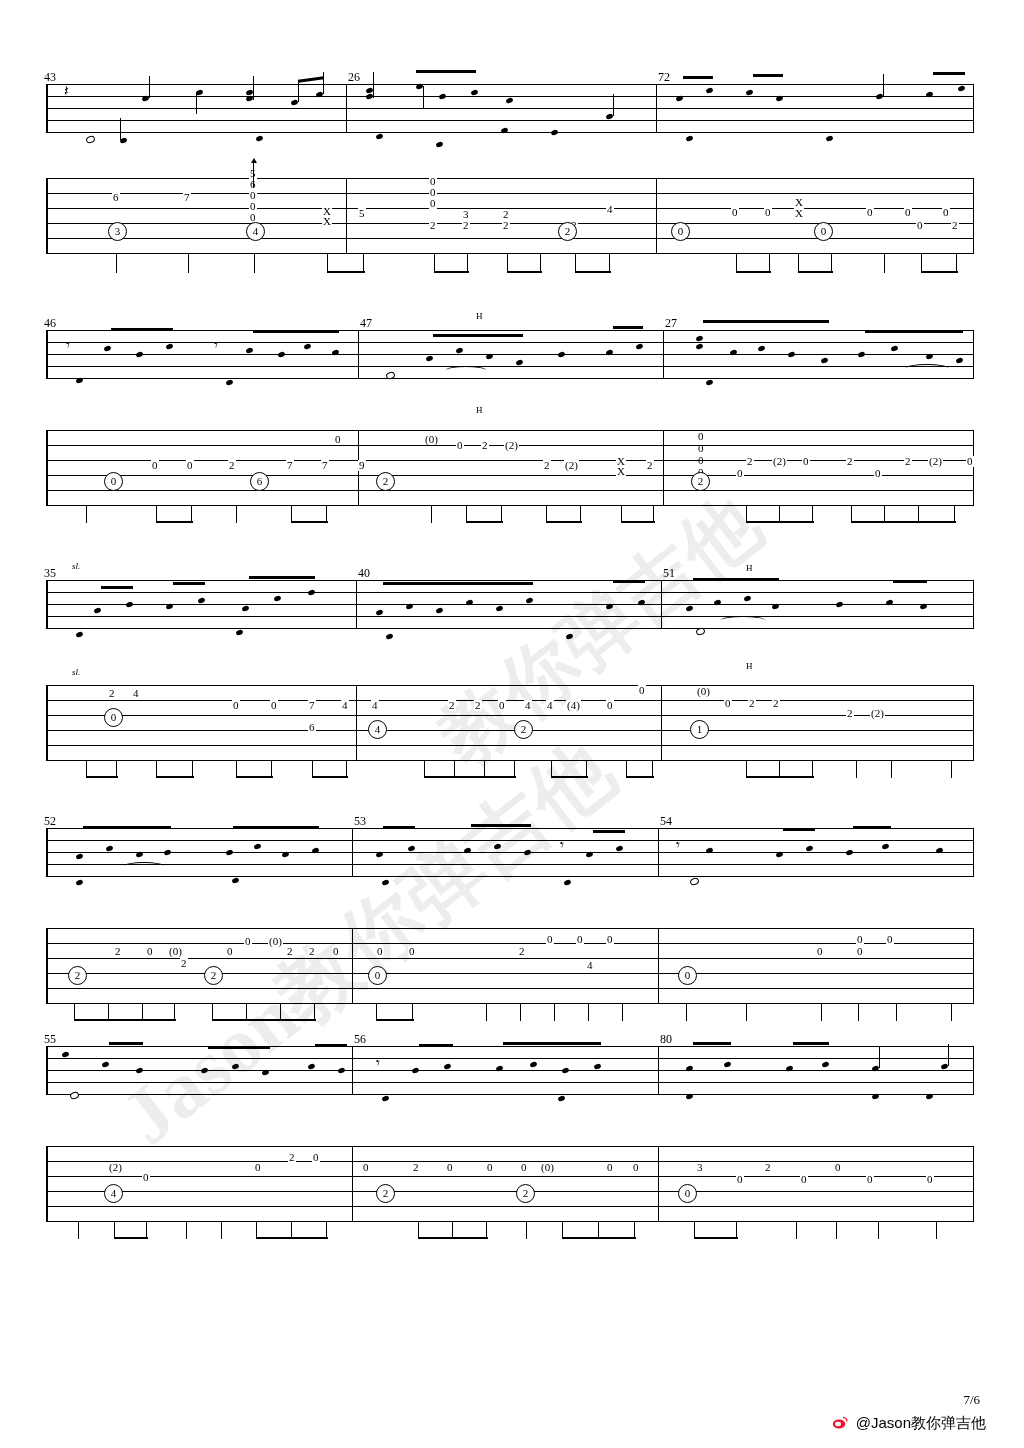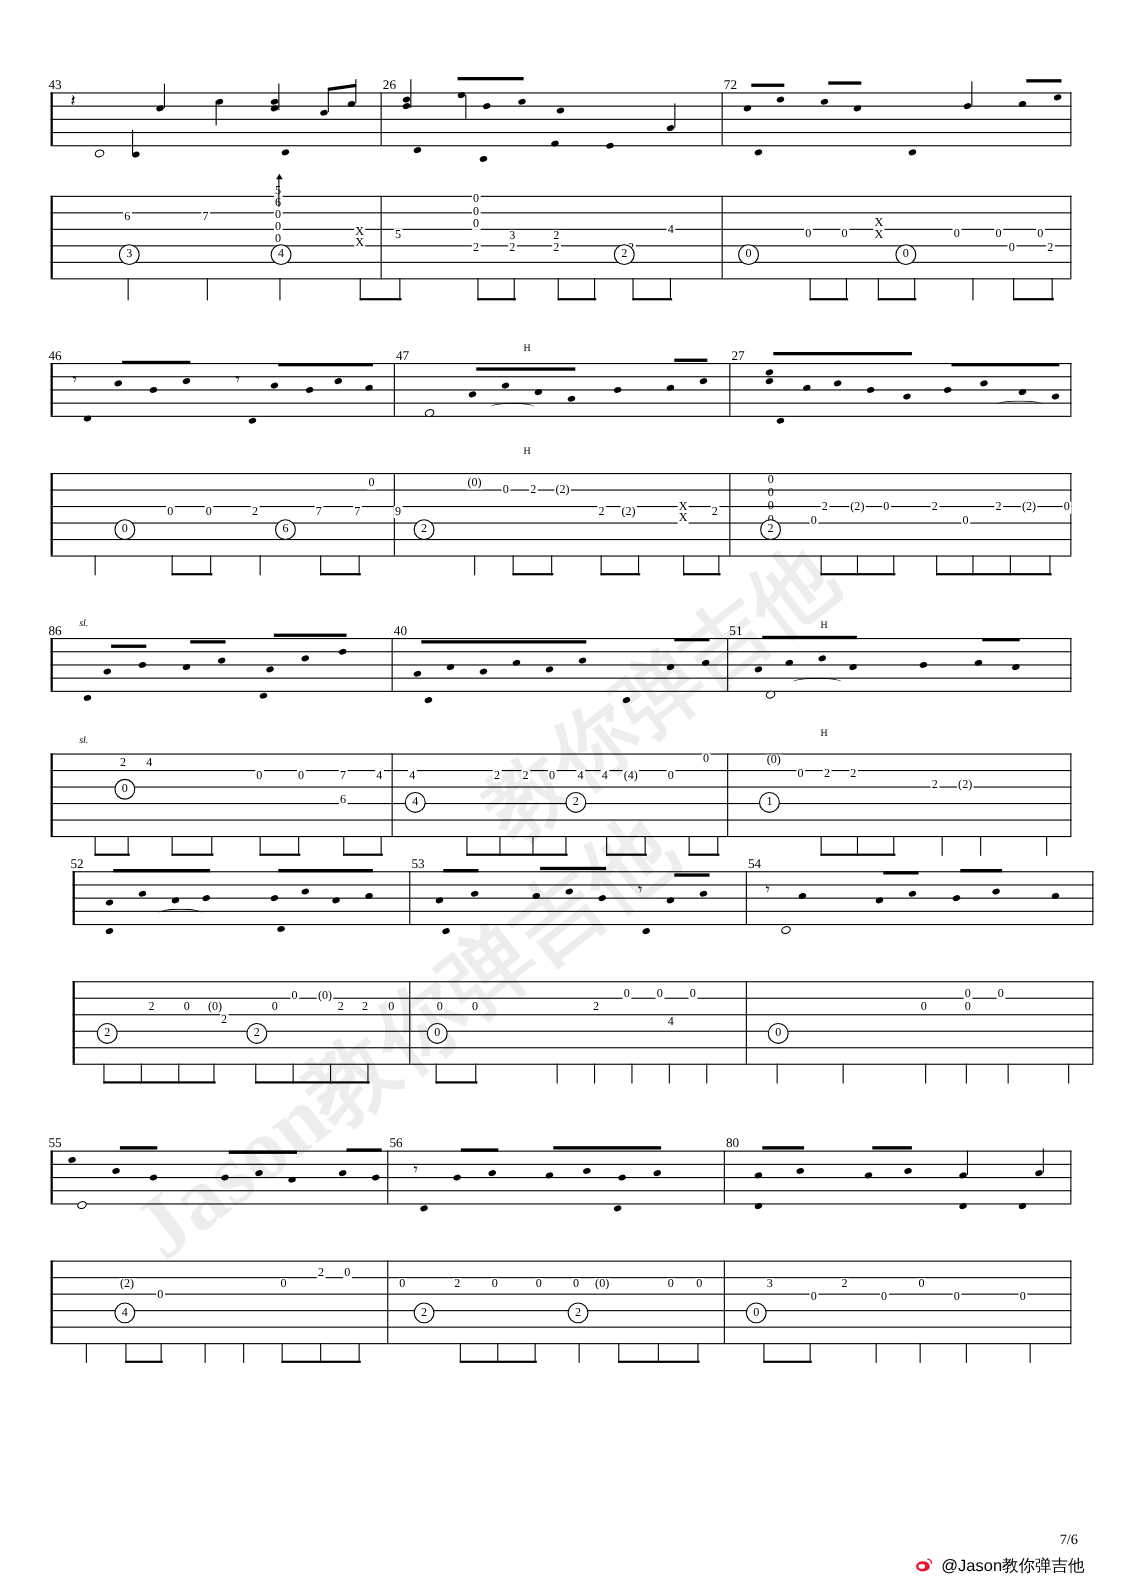--- a/index.html
+++ b/index.html
@@ -382,21 +382,21 @@
       </div>
       <div class="bar thick" style="left:0px;top:0px;height:48px;"></div>
       <div class="bar thick" style="left:0px;top:105px;height:75px;"></div>
       <div class="bar" style="left:310px;top:0px;height:48px;"></div>
       <div class="bar" style="left:310px;top:105px;height:75px;"></div>
       <div class="bar" style="left:615px;top:0px;height:48px;"></div>
       <div class="bar" style="left:615px;top:105px;height:75px;"></div>
       <div class="bar" style="left:927px;top:0px;height:48px;"></div>
       <div class="bar" style="left:927px;top:105px;height:75px;"></div>
 
-      <div class="measno" style="left:-2px;top:-14px;">86</div>
+      <div class="measno" style="left:-2px;top:-14px;">35</div>
       <div class="measno" style="left:312px;top:-14px;">40</div>
       <div class="measno" style="left:617px;top:-14px;">51</div>
 
       <div class="slmark" style="left:26px;top:-18px;">sl.</div>
       <div class="slmark" style="left:26px;top:88px;">sl.</div>
 
       <div class="nh" style="left:48px;top:28px;"></div>
         <div class="nh" style="left:80px;top:22px;"></div>
       <div class="beam" style="left:55px;top:6px;width:32px;"></div>
       <div class="nh" style="left:120px;top:24px;"></div>
@@ -491,21 +491,21 @@
       <div class="rs" style="left:700px;top:180px;height:18px;"></div>
       <div class="rs" style="left:733px;top:180px;height:18px;"></div>
       <div class="rs" style="left:766px;top:180px;height:18px;"></div>
       <div class="rbeam" style="left:700px;top:196px;width:68px;"></div>
       <div class="rs" style="left:810px;top:180px;height:18px;"></div>
       <div class="rs" style="left:845px;top:180px;height:18px;"></div>
       <div class="rs" style="left:905px;top:180px;height:18px;"></div>
     </div>
   </div>
 
-  <div class="system" style="top:792px;height:200px;margin-left:20px;">
+  <div class="system" style="top:828px;height:200px;">
     <div class="sys-inner">
       <div class="staff" style="top:0px;height:48px;">
         <div class="ln" style="top:0px;"></div>
           <div class="ln" style="top:12px;"></div>
         <div class="ln" style="top:24px;"></div>
           <div class="ln" style="top:36px;"></div>
         <div class="ln" style="top:48px;"></div>
       </div>
       <div class="tab" style="top:100px;height:75px;">
         <div class="ln" style="top:0px;"></div>

